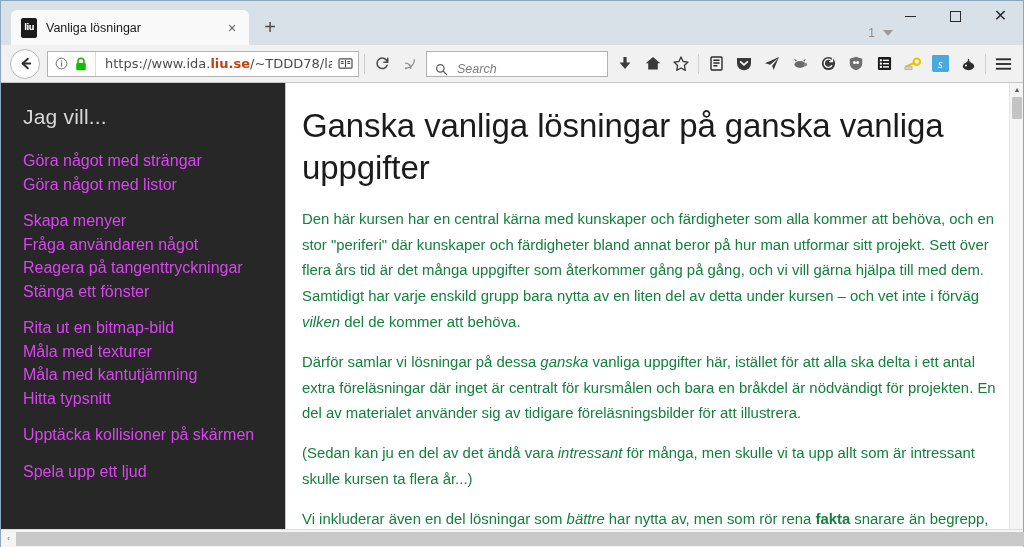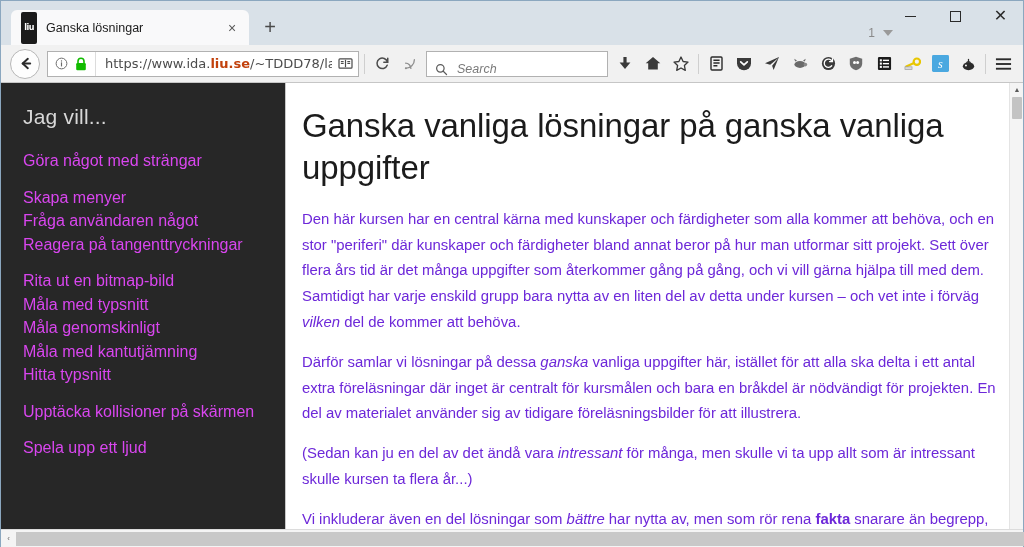--- a/index.html
+++ b/index.html
@@ -34,21 +34,21 @@
     width: 238px;
     background: #f9f9fa;
     border-radius: 6px 6px 0 0;
     display: flex;
     align-items: center;
     padding: 0 8px 0 10px;
     position: relative;
     margin-bottom: 0;
   }
   .tab-favicon {
-    width: 16px; height: 32px;
+    width: 16px; height: 20px;
     background: #1b1b1b;
     border-radius: 2px;
     display: flex; align-items: center; justify-content: center;
     color: #fff; font-size: 8px; font-weight: bold;
     letter-spacing: -0.5px;
     flex: 0 0 16px;
     font-family: "DejaVu Sans", sans-serif;
   }
   .tab-title {
     margin-left: 9px;
@@ -215,21 +215,21 @@
     font-size: 33px;
     font-weight: normal;
     color: #1b1b1b;
     line-height: 1.27;
     letter-spacing: -0.1px;
     margin-bottom: 18px;
   }
   p.para {
     font-size: 14.9px;
     line-height: 25.8px;
-    color: #6d28d9;
+    color: #15803d;
     margin-bottom: 14px;
   }
   p.para i { font-style: italic; }
   p.para b { font-weight: bold; }
 
   
   .vscroll {
     position: absolute;
     top: 0; right: 0;
     width: 14px;
@@ -275,21 +275,21 @@
   }
 </style>
 </head>
 <body>
 
 <div class="window">
 
   <div class="tabbar">
     <div class="tab">
       <span class="tab-favicon">liu</span>
-      <span class="tab-title">Ganska lösningar</span>
+      <span class="tab-title">Vanliga lösningar</span>
       <span class="tab-close">×</span>
     </div>
     <div class="newtab">+</div>
 
     <div class="tabcount">
       <span>1</span>
       <span class="tri-down"></span>
     </div>
 
     <div class="wincontrols">
@@ -460,30 +460,31 @@
     </div>
   </div>
 
   <div class="content">
 
     <div class="sidebar">
       <div class="sb-title">Jag vill...</div>
       <div id="sidebar-groups">
           <div class="sb-group">
             <div class="sb-item">Göra något med strängar</div>
+            <div class="sb-item">Göra något med listor</div>
           </div>
           <div class="sb-group">
             <div class="sb-item">Skapa menyer</div>
             <div class="sb-item">Fråga användaren något</div>
             <div class="sb-item">Reagera på tangenttryckningar</div>
+            <div class="sb-item">Stänga ett fönster</div>
           </div>
           <div class="sb-group">
             <div class="sb-item">Rita ut en bitmap-bild</div>
-            <div class="sb-item">Måla med typsnitt</div>
-            <div class="sb-item">Måla genomskinligt</div>
+            <div class="sb-item">Måla med texturer</div>
             <div class="sb-item">Måla med kantutjämning</div>
             <div class="sb-item">Hitta typsnitt</div>
           </div>
           <div class="sb-group">
             <div class="sb-item">Upptäcka kollisioner på skärmen</div>
           </div>
           <div class="sb-group">
             <div class="sb-item">Spela upp ett ljud</div>
           </div>
         </div>

